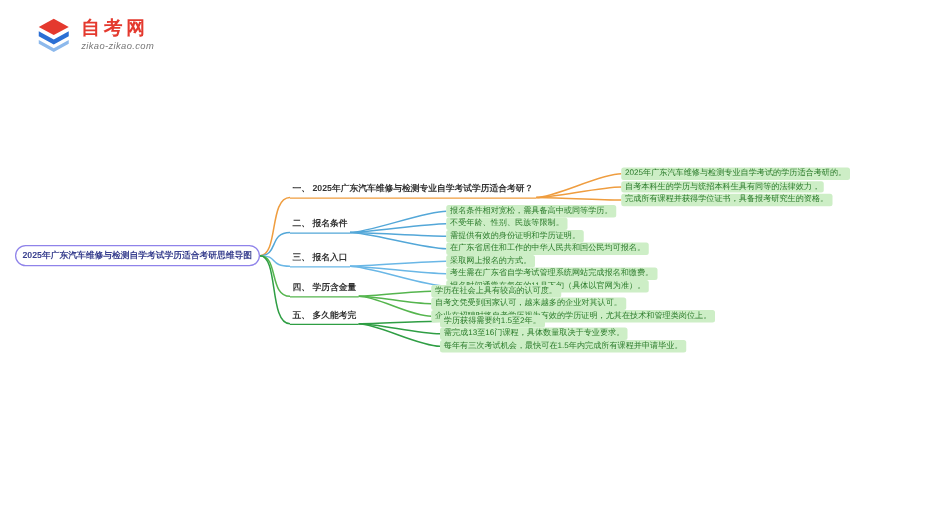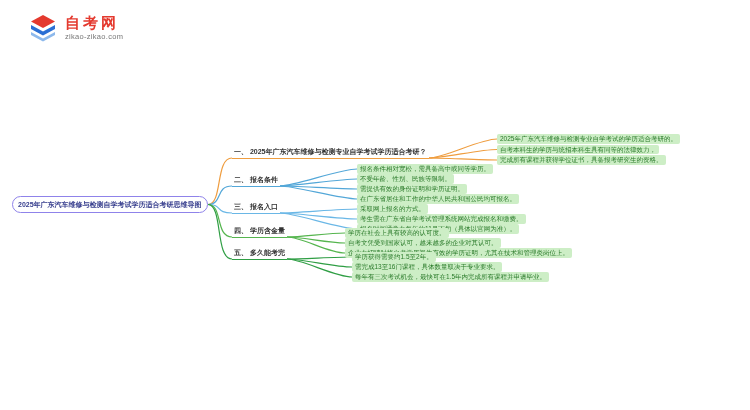--- a/index.html
+++ b/index.html
@@ -4,21 +4,21 @@
 <style>
   html,body{margin:0;padding:0;background:#fff;}
   #app{position:relative;width:692px;height:410px;background:#ffffff;overflow:hidden;
        font-family:"Liberation Sans","DejaVu Sans",sans-serif;}
 
   
   .logo{position:absolute;left:28px;top:13px;display:flex;align-items:center;gap:7px;}
   .logo-box{width:30px;height:30px;display:flex;align-items:center;justify-content:center;}
   .logo-text{display:flex;flex-direction:column;line-height:1.1;}
   .logo-name{color:#e4392e;font-weight:bold;font-size:15px;letter-spacing:3px;}
-  .logo-domain{color:#777;font-size:7.5px;margin-top:2px;letter-spacing:.3px;}
+  .logo-domain{color:#777;font-size:7.5px;margin-top:2px;letter-spacing:.3px;font-style:italic;}
 
   
   #connectors{position:absolute;left:0;top:0;pointer-events:none;}
   #root-node{position:absolute;left:12px;top:196px;border:1.5px solid #8f83ea;border-radius:9px;
              background:#fff;color:#39408f;font-size:7px;font-weight:bold;
              padding:3px 5px;white-space:nowrap;line-height:9px;}
   .branch-label{position:absolute;font-size:7px;font-weight:bold;color:#333;
                 white-space:nowrap;line-height:9px;padding:0 2px 2px 2px;
                 border-bottom:1.5px solid #999;}
   .leaf{position:absolute;font-size:6.5px;line-height:7.5px;padding:1px 3px;

